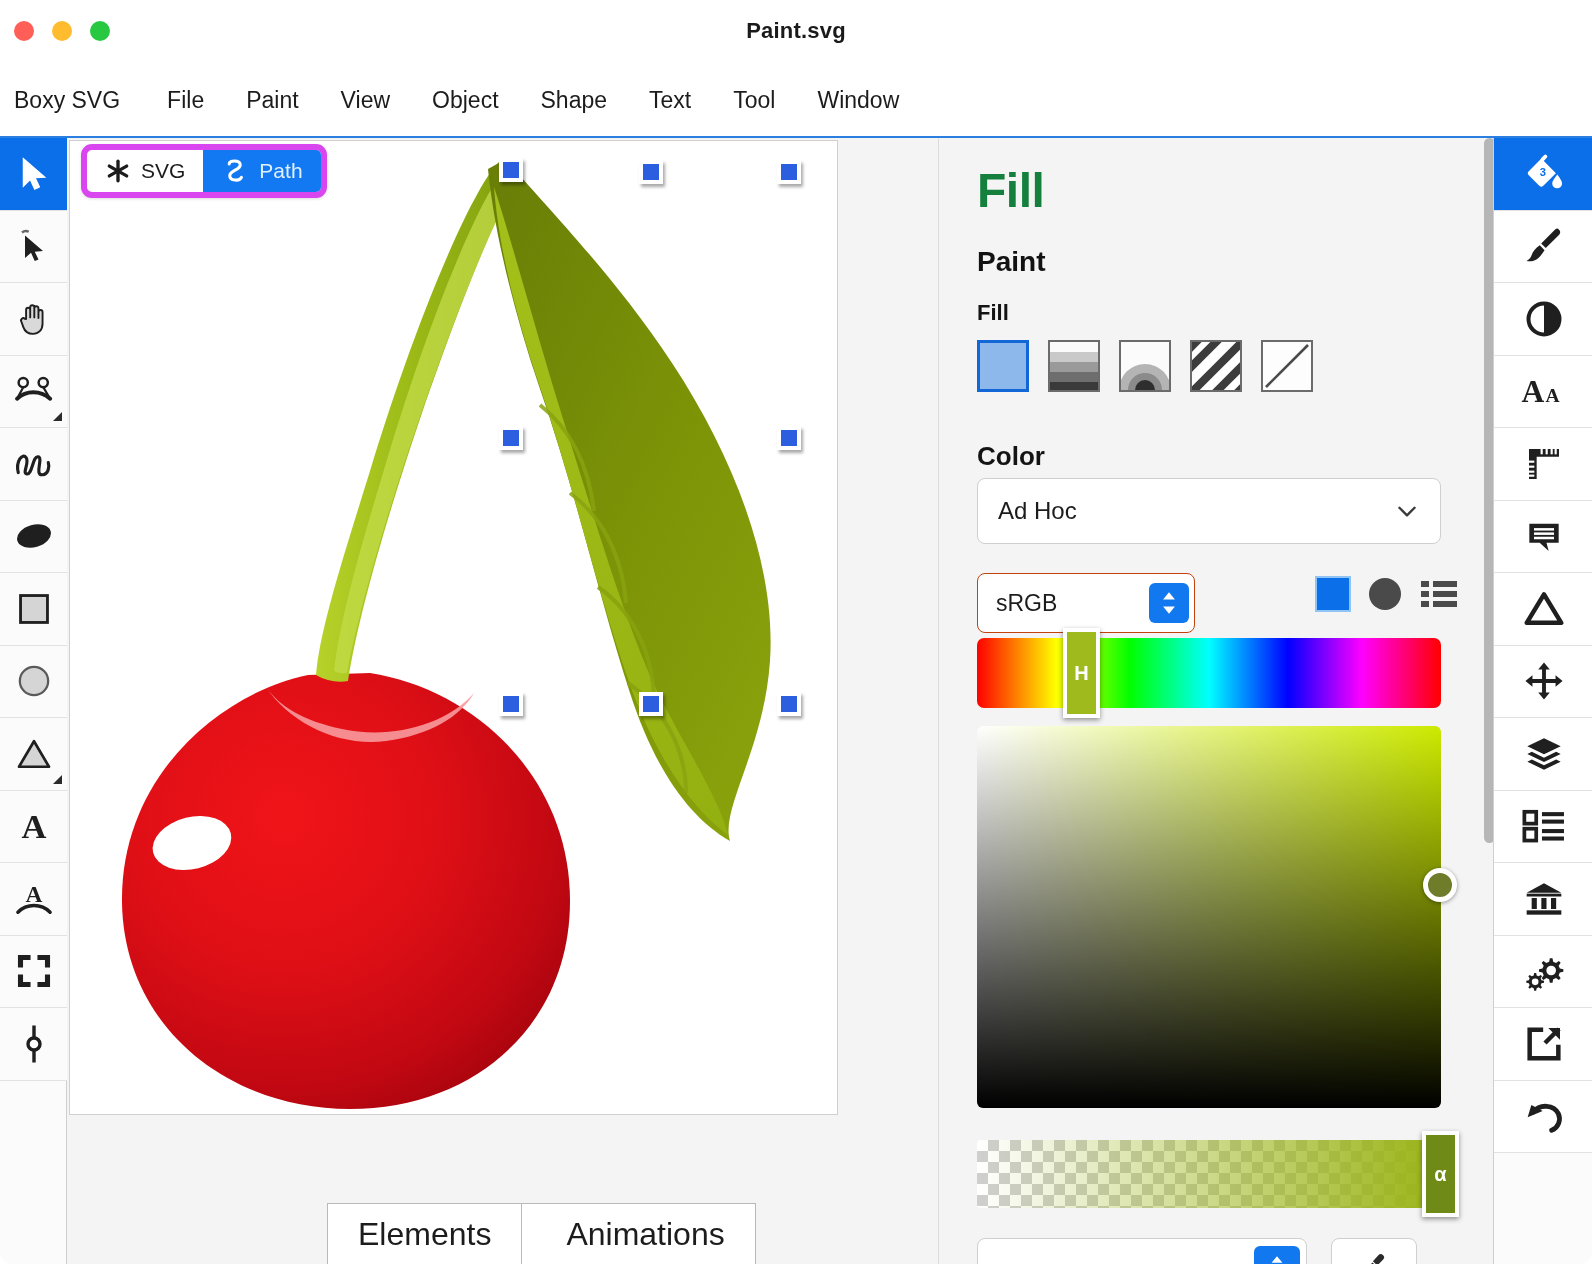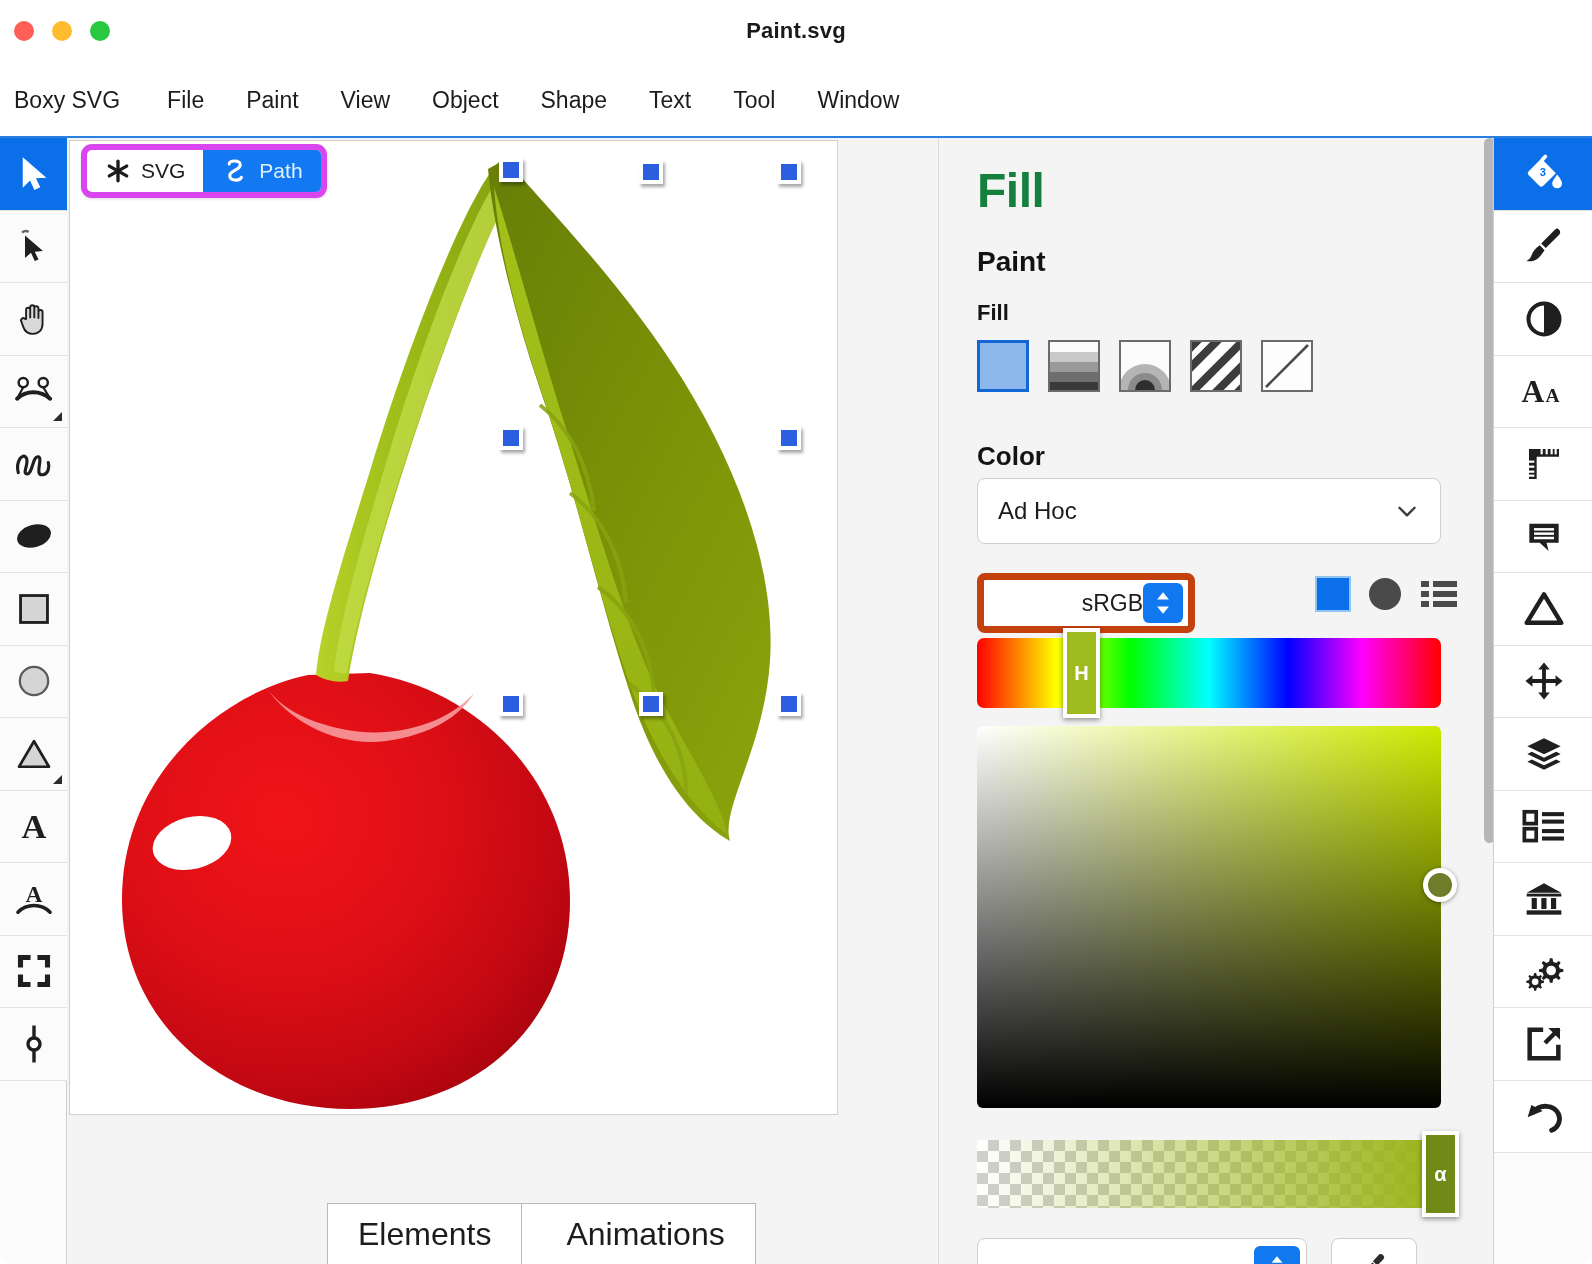--- a/index.html
+++ b/index.html
@@ -195,23 +195,23 @@
     display: flex; align-items: center; justify-content: space-between;
     padding: 0 20px;
     cursor: pointer;
     gap: 44px;
   }
   .combo-val { font-size: 24px; color: #1c1c1c; }
   .srgb-box {
     position: absolute; top: 435px; left: 38px;
     width: 218px; height: 60px;
     background: #ffffff;
-    border: 7px solid #c2410c;
+    border: 1px solid #c2410c;
     border-radius: 8px;
-    display: flex; align-items: center; justify-content: flex-end;
+    display: flex; align-items: center; justify-content: space-between;
     padding: 0 5px 0 18px;
     cursor: pointer;
   }
   .srgb-val { font-size: 23px; color: #1c1c1c; }
   .stepper {
     width: 40px; height: 40px;
     background: #1278ef; border-radius: 6px;
     display: flex; align-items: center; justify-content: center;
   }
   .mode-icons {

